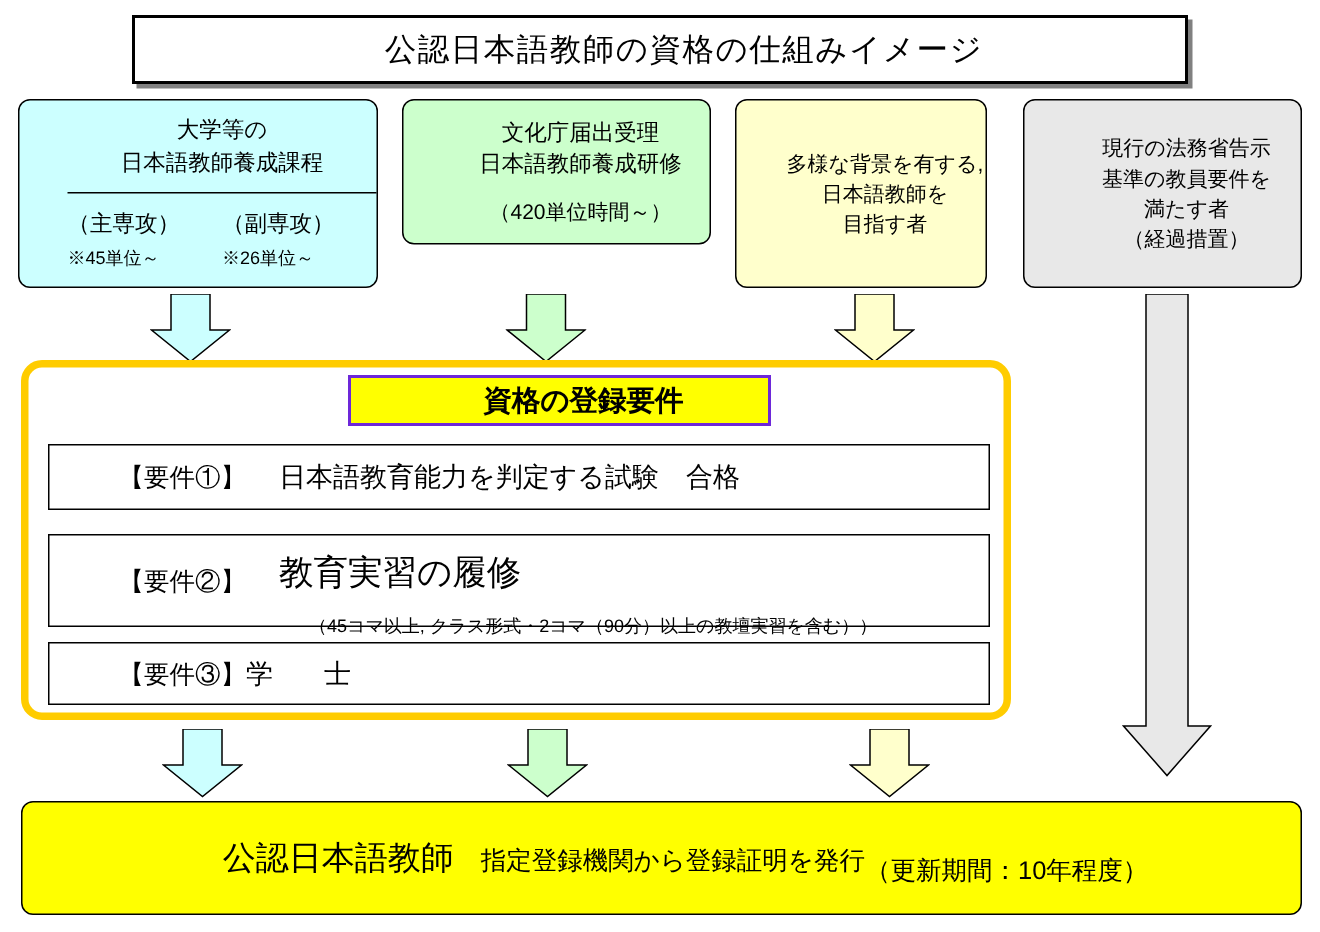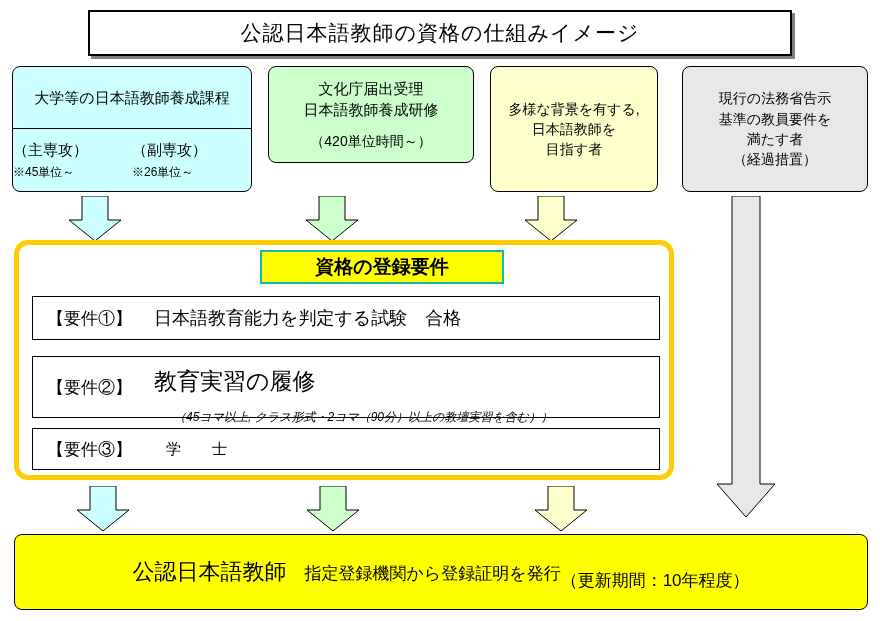--- a/index.html
+++ b/index.html
@@ -4,21 +4,21 @@
 <style>
   html,body{margin:0;padding:0;}
   body{
     width:880px;height:621px;
     background:#ffffff;
     font-family:"Liberation Sans", sans-serif;
     position:relative;
     overflow:hidden;
     color:#000;
   }
-  .abs{position:absolute;box-sizing:border-box;}
+  .abs{position:absolute;box-sizing:border-box;padding-left:32px;}
 
   
   #title-box{
     left:88px;top:10px;width:704px;height:46px;
     border:2px solid #000;
     background:#fff;
     display:flex;align-items:center;justify-content:center;
     box-shadow:3px 3px 0 #808080;
   }
   #title-box .t{font-size:21px;letter-spacing:1px;}
@@ -30,21 +30,21 @@
     display:flex;flex-direction:column;align-items:center;justify-content:center;
     text-align:center;
     line-height:1.45;
   }
   #box-university{
     left:12px;top:66px;width:240px;height:126px;
     background:#ccffff;
     justify-content:flex-start;
   }
   #box-university .hdr{
-    width:100%;height:62px;display:flex;flex-direction:row;align-items:center;justify-content:center;
+    width:100%;height:62px;display:flex;flex-direction:column;align-items:center;justify-content:center;
     font-size:15px;border-bottom:1px solid #000;
   }
   #box-university .cols{
     width:100%;height:63px;display:flex;align-items:center;
   }
   #box-university .col{
     flex:1;display:flex;flex-direction:column;align-items:flex-start;justify-content:center;
   }
   #box-university .major{font-size:15px;}
   #box-university .credits{font-size:12px;margin-top:3px;}
@@ -83,42 +83,42 @@
   #arrow-current-long{left:716px;top:196px;width:60px;height:322px;}
 
   
   #requirements-panel{
     left:14px;top:240px;width:660px;height:240px;
     border:5px solid #ffcc00;
     border-radius:14px;
     background:#fff;
   }
   #req-title{
-    left:232px;top:250px;width:244px;height:34px;
+    left:232px;top:250px;width:282px;height:34px;
     background:#ffff00;
-    border:2px solid #14b8a6;
+    border:2px solid #6d28d9;
     display:flex;align-items:center;justify-content:center;
-    font-size:19px;font-weight:bold;margin-left:28px;
+    font-size:19px;font-weight:bold;
   }
   .reqrow{
     border:1px solid #000;
     border-radius:0;
     background:#fff;
     display:flex;align-items:center;
   }
   #req-1{left:32px;top:296px;width:628px;height:44px;}
   #req-2{left:32px;top:356px;width:628px;height:62px;}
   #req-3{left:32px;top:428px;width:628px;height:42px;}
 
   .reqlabel{font-size:17px;margin-left:14px;white-space:nowrap;}
   .reqmain{font-size:18px;margin-left:22px;}
   #req-2 .stack{display:flex;flex-direction:column;margin-left:22px;}
   #req-2 .reqmain2{font-size:23px;margin-top:18px;}
-  #req-2 .reqnote{font-size:12px;margin-top:12px;margin-left:20px;font-style:italic;}
-  #req-3 .reqmain3{font-size:15px;margin-left:34px;letter-spacing:8px;}
+  #req-2 .reqnote{font-size:12px;margin-top:12px;margin-left:20px;}
+  #req-3 .reqmain3{font-size:18px;letter-spacing:8px;}
 
   
   #result-box{
     left:14px;top:534px;width:854px;height:76px;
     background:#ffff00;
     border:1px solid #000;
     border-radius:8px;
     display:flex;flex-direction:row;align-items:center;justify-content:center;
   }
   #result-line1{font-size:22px;}

